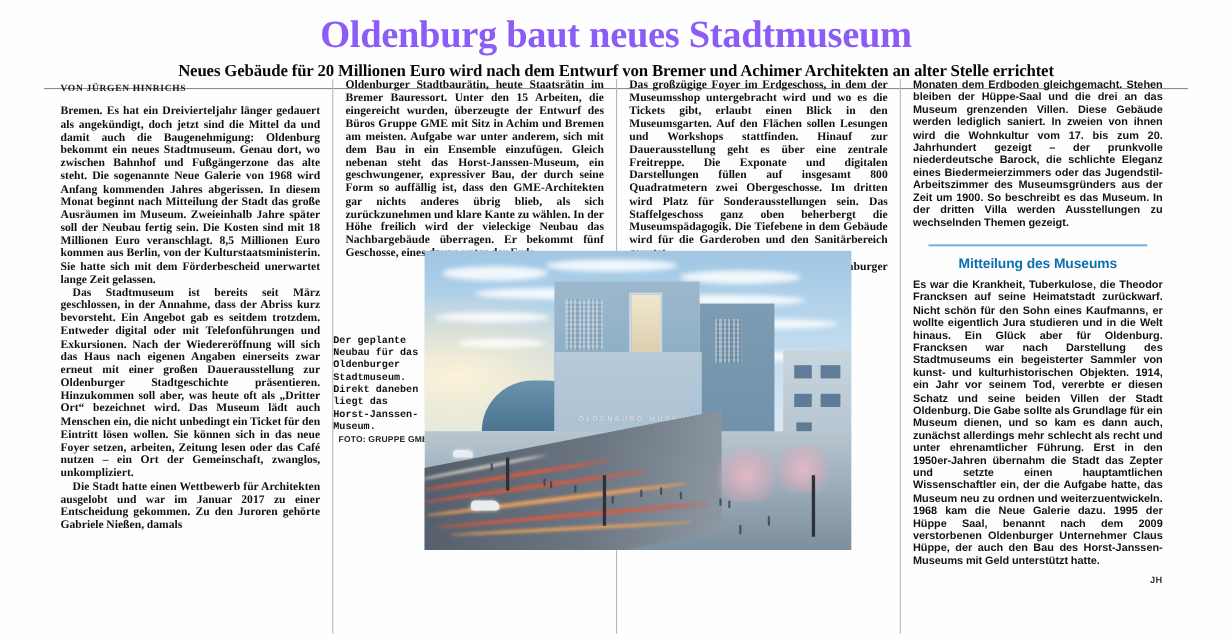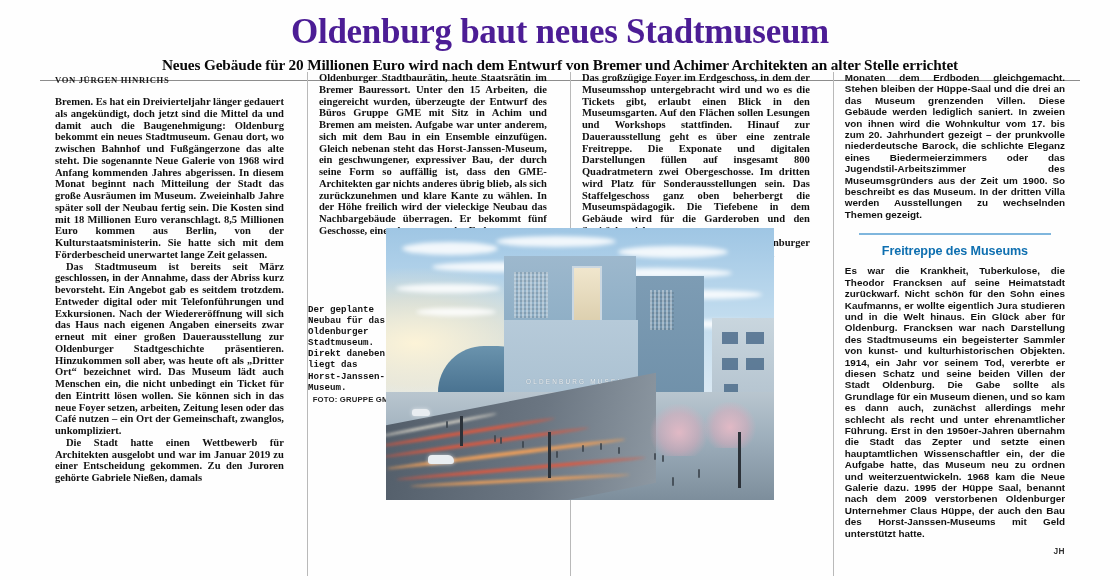--- a/index.html
+++ b/index.html
@@ -28,21 +28,21 @@
     padding: 10px 48px 0 48px;
     text-align: center;
   }
   .headline {
     font-family: "Liberation Serif", serif;
     font-size: 35px;
     font-weight: bold;
     letter-spacing: -0.3px;
     line-height: 1.05;
     margin: 4px 0 6px 0;
-    color: #4c1d95;
+    color: #8b5cf6;
   }
   .subheadline {
     font-family: "Liberation Serif", serif;
     font-size: 15.3px;
     font-weight: bold;
     line-height: 1.1;
     margin: 0 0 6px 0;
     color: #0a0a0a;
     letter-spacing: -0.15px;
   }
@@ -53,21 +53,21 @@
   }
 
   
   .columns {
     position: absolute;
     top: 72px;
     left: 44px;
     right: 44px;
     bottom: 4px;
     display: flex;
-    gap: 12px;
+    gap: 0;
   }
   .col {
     position: relative;
     box-sizing: border-box;
     padding: 0 11px;
     width: 258px;
   }
   .col.c4 { width: 250px; }
   .col + .col {
     border-left: 1px solid #b9b9b9;
@@ -314,42 +314,42 @@
     <h2 class="subheadline">Neues Gebäude für 20 Millionen Euro wird nach dem Entwurf von Bremer und Achimer Architekten an alter Stelle errichtet</h2>
   </div>
   <div class="rule-top"></div>
 
   <div class="columns">
 
     <div class="col c1">
       <div class="byline">VON JÜRGEN HINRICHS</div>
       <p class="body">Bremen. Es hat ein Dreivierteljahr länger gedauert als angekündigt, doch jetzt sind die Mittel da und damit auch die Baugenehmigung: Oldenburg bekommt ein neues Stadtmuseum. Genau dort, wo zwischen Bahnhof und Fußgängerzone das alte steht. Die sogenannte Neue Galerie von 1968 wird Anfang kommenden Jahres abgerissen. In diesem Monat beginnt nach Mitteilung der Stadt das große Ausräumen im Museum. Zweieinhalb Jahre später soll der Neubau fertig sein. Die Kosten sind mit 18 Millionen Euro veranschlagt. 8,5 Millionen Euro kommen aus Berlin, von der Kulturstaatsministerin. Sie hatte sich mit dem Förderbescheid unerwartet lange Zeit gelassen.</p>
       <p class="body">Das Stadtmuseum ist bereits seit März geschlossen, in der Annahme, dass der Abriss kurz bevorsteht. Ein Angebot gab es seitdem trotzdem. Entweder digital oder mit Telefonführungen und Exkursionen. Nach der Wiedereröffnung will sich das Haus nach eigenen Angaben einerseits zwar erneut mit einer großen Dauerausstellung zur Oldenburger Stadtgeschichte präsentieren. Hinzukommen soll aber, was heute oft als „Dritter Ort“ bezeichnet wird. Das Museum lädt auch Menschen ein, die nicht unbedingt ein Ticket für den Eintritt lösen wollen. Sie können sich in das neue Foyer setzen, arbeiten, Zeitung lesen oder das Café nutzen – ein Ort der Gemeinschaft, zwanglos, unkompliziert.</p>
-      <p class="body">Die Stadt hatte einen Wettbewerb für Architekten ausgelobt und war im Januar 2019 zu einer Entscheidung gekommen. Zu den Juroren gehörte Gabriele Nießen, damals</p>
+      <p class="body">Die Stadt hatte einen Wettbewerb für Architekten ausgelobt und war im Januar 2017 zu einer Entscheidung gekommen. Zu den Juroren gehörte Gabriele Nießen, damals</p>
     </div>
 
     <div class="col c2">
       <p class="body">Oldenburger Stadtbaurätin, heute Staatsrätin im Bremer Bauressort. Unter den 15 Arbeiten, die eingereicht wurden, überzeugte der Entwurf des Büros Gruppe GME mit Sitz in Achim und Bremen am meisten. Aufgabe war unter anderem, sich mit dem Bau in ein Ensemble einzufügen. Gleich nebenan steht das Horst-Janssen-Museum, ein geschwungener, expressiver Bau, der durch seine Form so auffällig ist, dass den GME-Architekten gar nichts anderes übrig blieb, als sich zurückzunehmen und klare Kante zu wählen. In der Höhe freilich wird der vieleckige Neubau das Nachbargebäude überragen. Er bekommt fünf Geschosse, eines davon unter der Erde.</p>
 
       <div class="caption-box">
         <p class="caption">Der geplante Neubau für das Oldenburger Stadtmuseum. Direkt daneben liegt das Horst-Janssen-Museum.</p>
         <p class="credit">FOTO: GRUPPE GME</p>
       </div>
     </div>
 
     <div class="col c3">
       <p class="body">Das großzügige Foyer im Erdgeschoss, in dem der Museumsshop untergebracht wird und wo es die Tickets gibt, erlaubt einen Blick in den Museumsgarten. Auf den Flächen sollen Lesungen und Workshops stattfinden. Hinauf zur Dauerausstellung geht es über eine zentrale Freitreppe. Die Exponate und digitalen Darstellungen füllen auf insgesamt 800 Quadratmetern zwei Obergeschosse. Im dritten wird Platz für Sonderausstellungen sein. Das Staffelgeschoss ganz oben beherbergt die Museumspädagogik. Die Tiefebene in dem Gebäude wird für die Garderoben und den Sanitärbereich genutzt.</p>
       <p class="body">Nicht alles, was heute zum Oldenburger Stadtmuseum gehört, wird in den nächsten</p>
     </div>
 
     <div class="col c4">
       <p class="body">Monaten dem Erdboden gleichgemacht. Stehen bleiben der Hüppe-Saal und die drei an das Museum grenzenden Villen. Diese Gebäude werden lediglich saniert. In zweien von ihnen wird die Wohnkultur vom 17. bis zum 20. Jahrhundert gezeigt – der prunkvolle niederdeutsche Barock, die schlichte Eleganz eines Biedermeierzimmers oder das Jugendstil-Arbeitszimmer des Museumsgründers aus der Zeit um 1900. So beschreibt es das Museum. In der dritten Villa werden Ausstellungen zu wechselnden Themen gezeigt.</p>
 
       <div class="section-rule"></div>
-      <h3 class="section-head">Freitreppe des Museums</h3>
+      <h3 class="section-head">Mitteilung des Museums</h3>
       <p class="body">Es war die Krankheit, Tuberkulose, die Theodor Francksen auf seine Heimatstadt zurückwarf. Nicht schön für den Sohn eines Kaufmanns, er wollte eigentlich Jura studieren und in die Welt hinaus. Ein Glück aber für Oldenburg. Francksen war nach Darstellung des Stadtmuseums ein begeisterter Sammler von kunst- und kulturhistorischen Objekten. 1914, ein Jahr vor seinem Tod, vererbte er diesen Schatz und seine beiden Villen der Stadt Oldenburg. Die Gabe sollte als Grundlage für ein Museum dienen, und so kam es dann auch, zunächst allerdings mehr schlecht als recht und unter ehrenamtlicher Führung. Erst in den 1950er-Jahren übernahm die Stadt das Zepter und setzte einen hauptamtlichen Wissenschaftler ein, der die Aufgabe hatte, das Museum neu zu ordnen und weiterzuentwickeln. 1968 kam die Neue Galerie dazu. 1995 der Hüppe Saal, benannt nach dem 2009 verstorbenen Oldenburger Unternehmer Claus Hüppe, der auch den Bau des Horst-Janssen-Museums mit Geld unterstützt hatte.</p>
       <div style="text-align:right;margin-top:1px;">
         <span class="initials">JH</span>
       </div>
     </div>
 
   </div>
 
   <div class="photo-wrap">
     <div class="photo">

